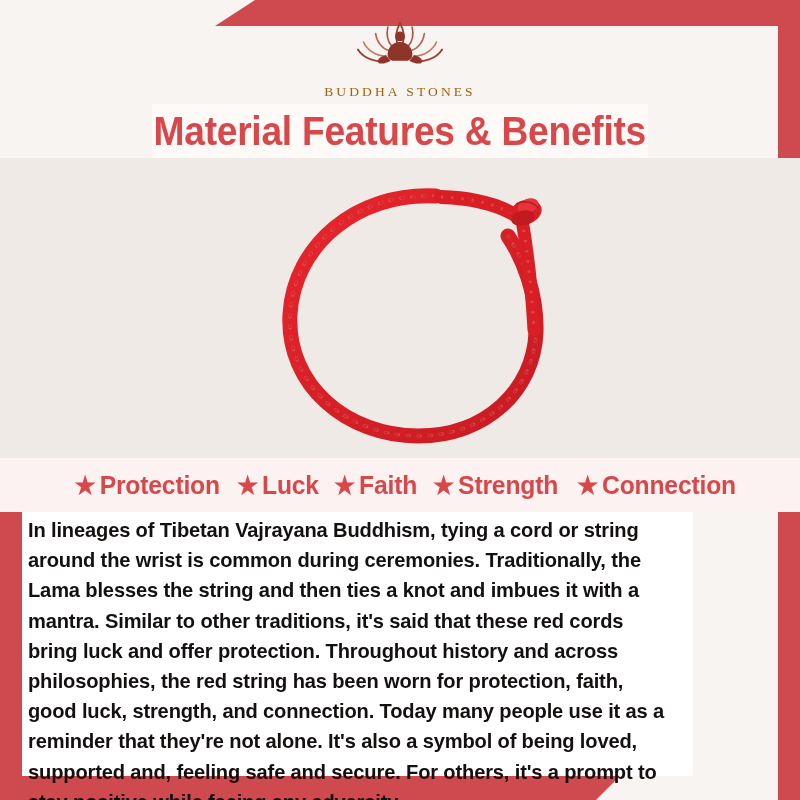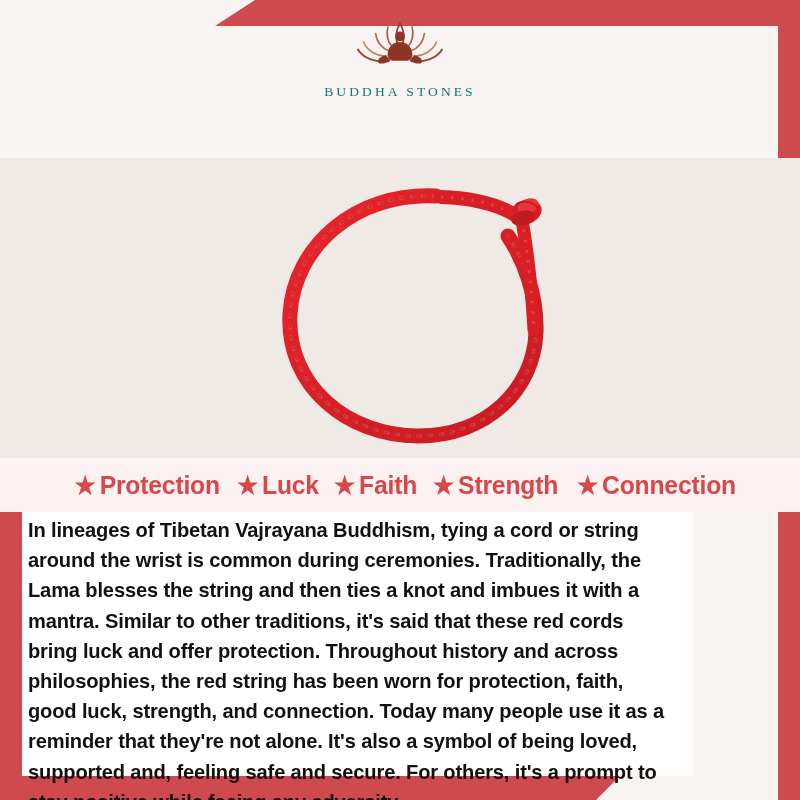--- a/index.html
+++ b/index.html
@@ -31,21 +31,21 @@
 
   
   #logo-block{
     position:absolute;top:14px;left:0;width:800px;height:86px;
     display:flex;flex-direction:column;align-items:center;justify-content:flex-start;
     z-index:4;
   }
   #logo-mark{width:150px;height:62px;display:block;}
   #brand-name{
     font-family:"Liberation Serif", serif;
-    font-size:13.5px;letter-spacing:3.1px;color:#0f766e;
+    font-size:13.5px;letter-spacing:3.1px;color:#a16207;
     margin-top:12px;font-weight:400;white-space:nowrap;
   }
 
   
   #title-band{
     position:absolute;top:104px;left:152px;width:496px;height:54px;
     background:#fdfaf8;z-index:3;
     display:flex;align-items:center;justify-content:center;
   }
   #page-title{
@@ -129,20 +129,23 @@
       <g fill="#8f3428">
         <circle cx="75" cy="24" r="5.2"></circle>
         <path d="M75 30 C68 30 63 35 62 41 C61 46 63 49 67 50 L83 50 C87 49 89 46 88 41 C87 35 82 30 75 30 Z"></path>
         <path d="M60 44 C54 45 50 49 52 52 C54 54 60 53 65 50 Z"></path>
         <path d="M90 44 C96 45 100 49 98 52 C96 54 90 53 85 50 Z"></path>
       </g>
     </svg>
     <div id="brand-name">BUDDHA STONES</div>
   </div>
 
+  <div id="title-band">
+    <div id="page-title">Material Features &amp; Benefits</div>
+  </div>
 
   <div id="hero">
     <svg id="hero-bracelet" viewBox="0 0 360 310">
       <defs>
         <linearGradient id="cordg" x1="0" y1="0" x2="1" y2="1">
           <stop offset="0%" stop-color="#e8262c"></stop>
           <stop offset="50%" stop-color="#d81f26"></stop>
           <stop offset="100%" stop-color="#c81b22"></stop>
         </linearGradient>
       </defs>

